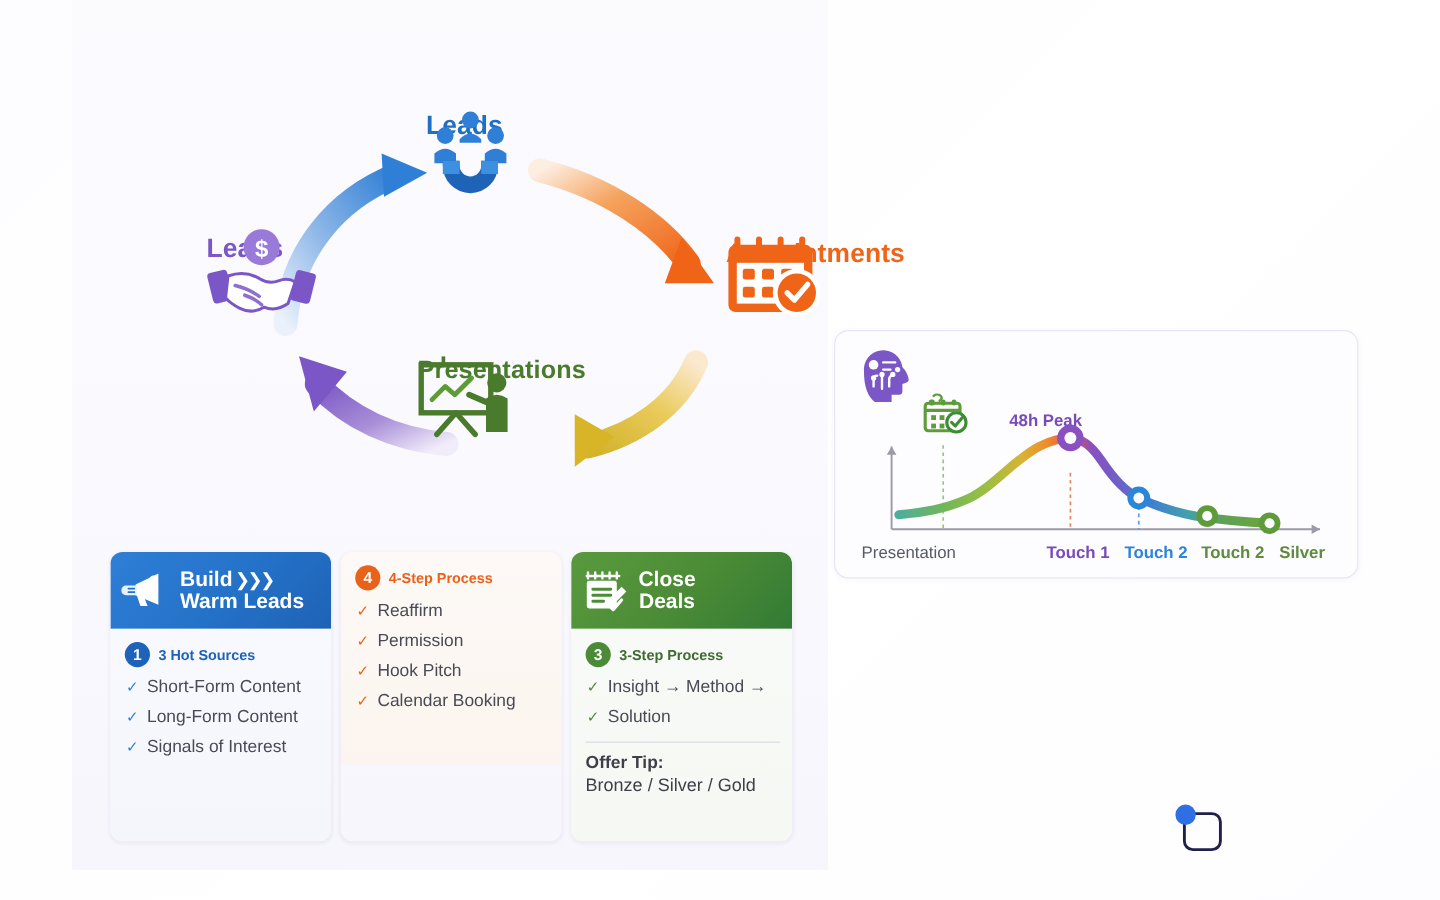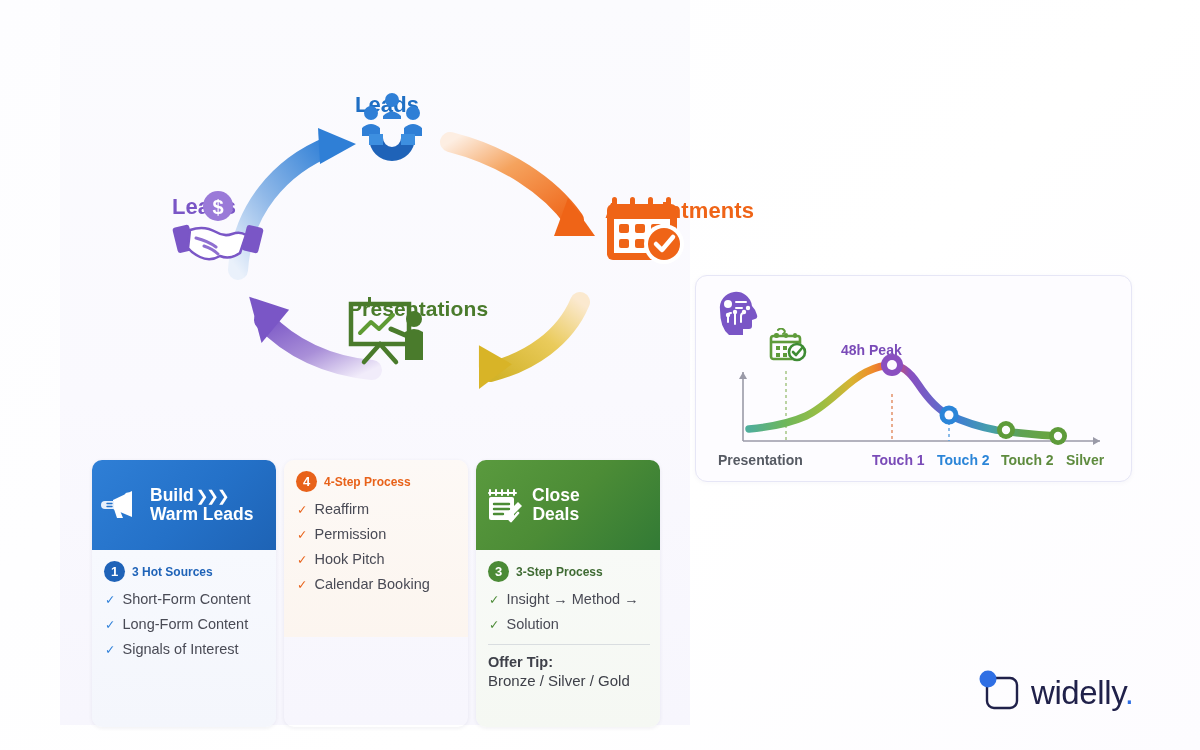--- a/index.html
+++ b/index.html
@@ -32,21 +32,21 @@
   .node-pres{left:198px;top:225px;}
   .node-pres .lbl{color:#4a7b2c;font-size:21px;margin-top:2px;}
 
   .node-leads-left{left:22px;top:120px;}
   .node-leads-left .lbl{color:#7a56c6;font-size:22px;margin-top:4px;}
 
   
   .cards{position:absolute;left:92px;top:460px;display:flex;gap:8px;}
   .card{width:184px;border-radius:10px;overflow:hidden;
         box-shadow:0 1px 4px rgba(30,30,70,.07);}
-  .card-head{height:56px;display:flex;align-items:center;gap:7px;padding:17px 9px;color:#fff;}
+  .card-head{height:56px;display:flex;align-items:center;gap:7px;padding:4px 9px;color:#fff;}
   .card-head .hicon{flex:0 0 auto;display:flex;align-items:center;}
   .card-head .htxt{font-size:17.5px;font-weight:bold;line-height:1.08;}
   .card-head .chev{font-size:15px;font-weight:bold;letter-spacing:-2px;margin-left:2px;}
   .head-blue{background:linear-gradient(135deg,#2f7fd6 0%,#2471c8 55%,#1e63b5 100%);}
   .head-orange{background:linear-gradient(135deg,#f07a22 0%,#ea6518 55%,#de5410 100%);}
   .head-green{background:linear-gradient(135deg,#5a9a3e 0%,#4c8c36 50%,#327a35 100%);text-align:center;}
 
   .card-body{padding:11px 10px 14px 12px;min-height:152px;}
   .body-blue{background:linear-gradient(180deg,#f7f9fe 0%,#f4f6fc 100%);}
   .body-orange{background:linear-gradient(180deg,#fdf9f6 0%,#fcf5ef 100%);}
@@ -77,21 +77,21 @@
   .chart-panel{position:absolute;left:695px;top:275px;width:435px;height:205px;
     background:#fdfcff;border:1.5px solid #e6e6f6;border-radius:12px;
     box-shadow:0 1px 5px rgba(40,40,90,.04);}
   .chart-panel .inner{position:absolute;inset:0;}
   .ch-icon{position:absolute;}
   .ch-head{left:18px;top:14px;}
   .ch-cal{left:73px;top:52px;}
   .peak-lbl{position:absolute;left:145px;top:66px;font-size:14px;font-weight:bold;color:#7a4bb8;}
   .xlabels{position:absolute;left:0;bottom:11px;width:100%;height:18px;}
   .xl{position:absolute;font-size:14px;font-weight:bold;white-space:nowrap;}
-  .xl-pres{left:22px;color:#565a63;font-weight:bold;}
+  .xl-pres{left:22px;color:#565a63;font-weight:normal;}
   .xl-t1{left:176px;color:#7a4bb8;}
   .xl-t2{left:241px;color:#2b85d8;}
   .xl-t2b{left:305px;color:#5e8b3e;}
   .xl-nur{left:370px;color:#5e8b3e;}
 
   
   .logo{position:absolute;left:978px;top:668px;display:flex;align-items:center;gap:7px;}
   .logo .word{font-size:33px;color:#20214a;letter-spacing:-.4px;}
   .logo .dot{color:#2f6fe4;}
 </style>
@@ -427,16 +427,15 @@
     </div>
   </div>
 
   <div class="logo">
     <span>
       <svg width="46" height="46" viewBox="0 0 46 46">
         <rect x="9" y="10" width="30" height="30" rx="7" fill="none" stroke="#20214a" stroke-width="2.4"></rect>
         <circle cx="10" cy="11" r="8.5" fill="#2f6fe4"></circle>
       </svg>
     </span>
-    <span class="word"><span>widelly</span><span class="dot">.</span></span>
   </div>
 
 </div>
 
 </body></html>

